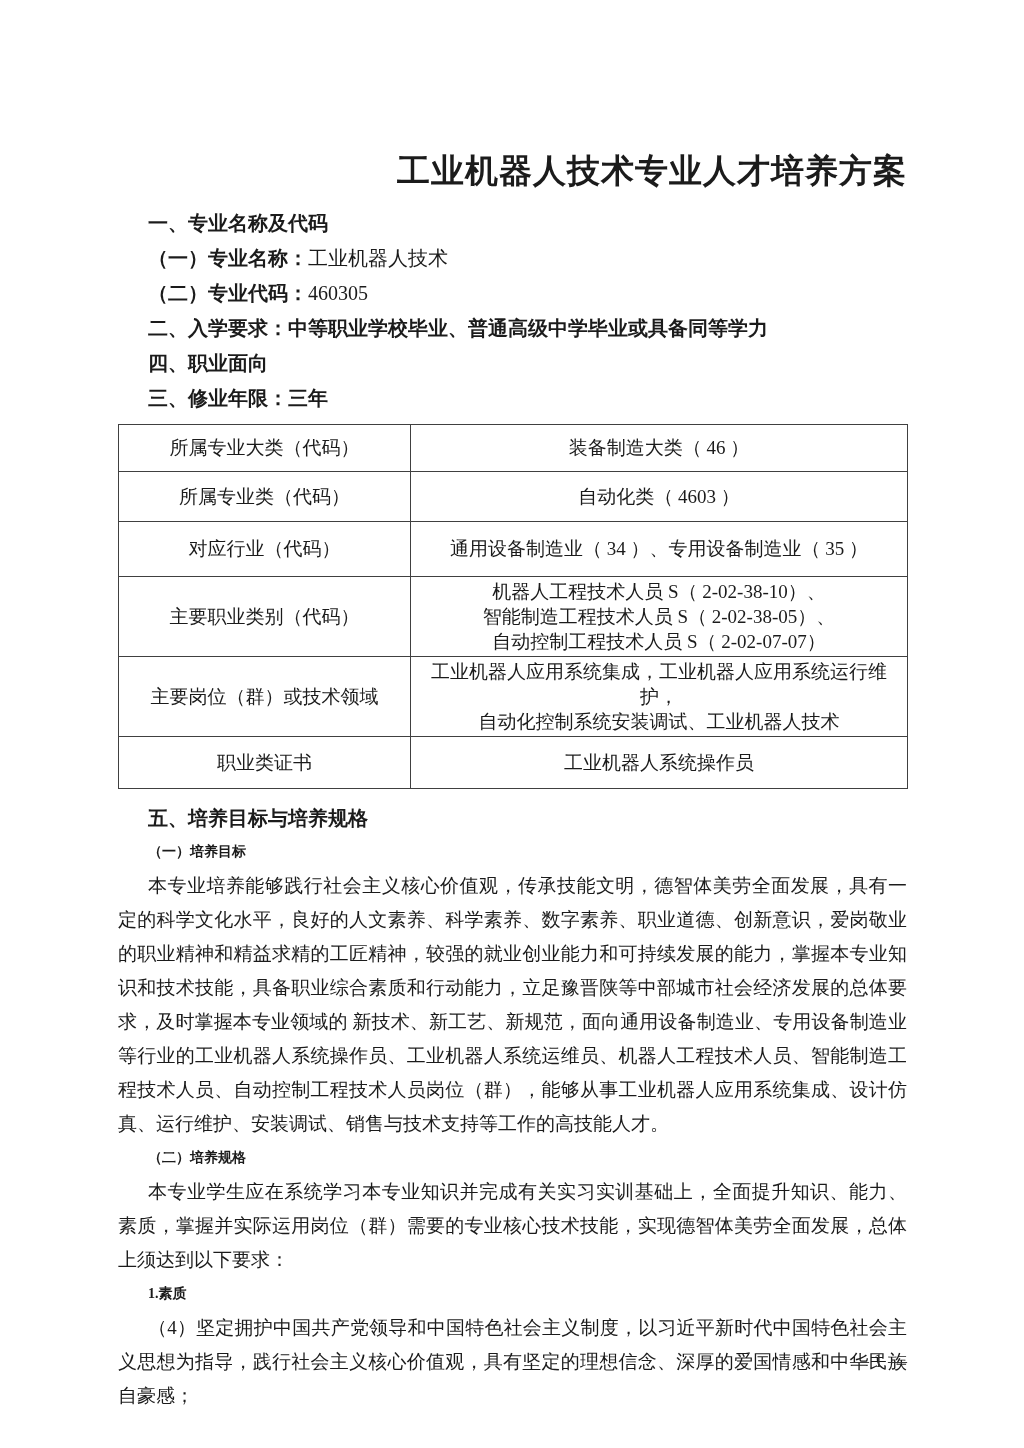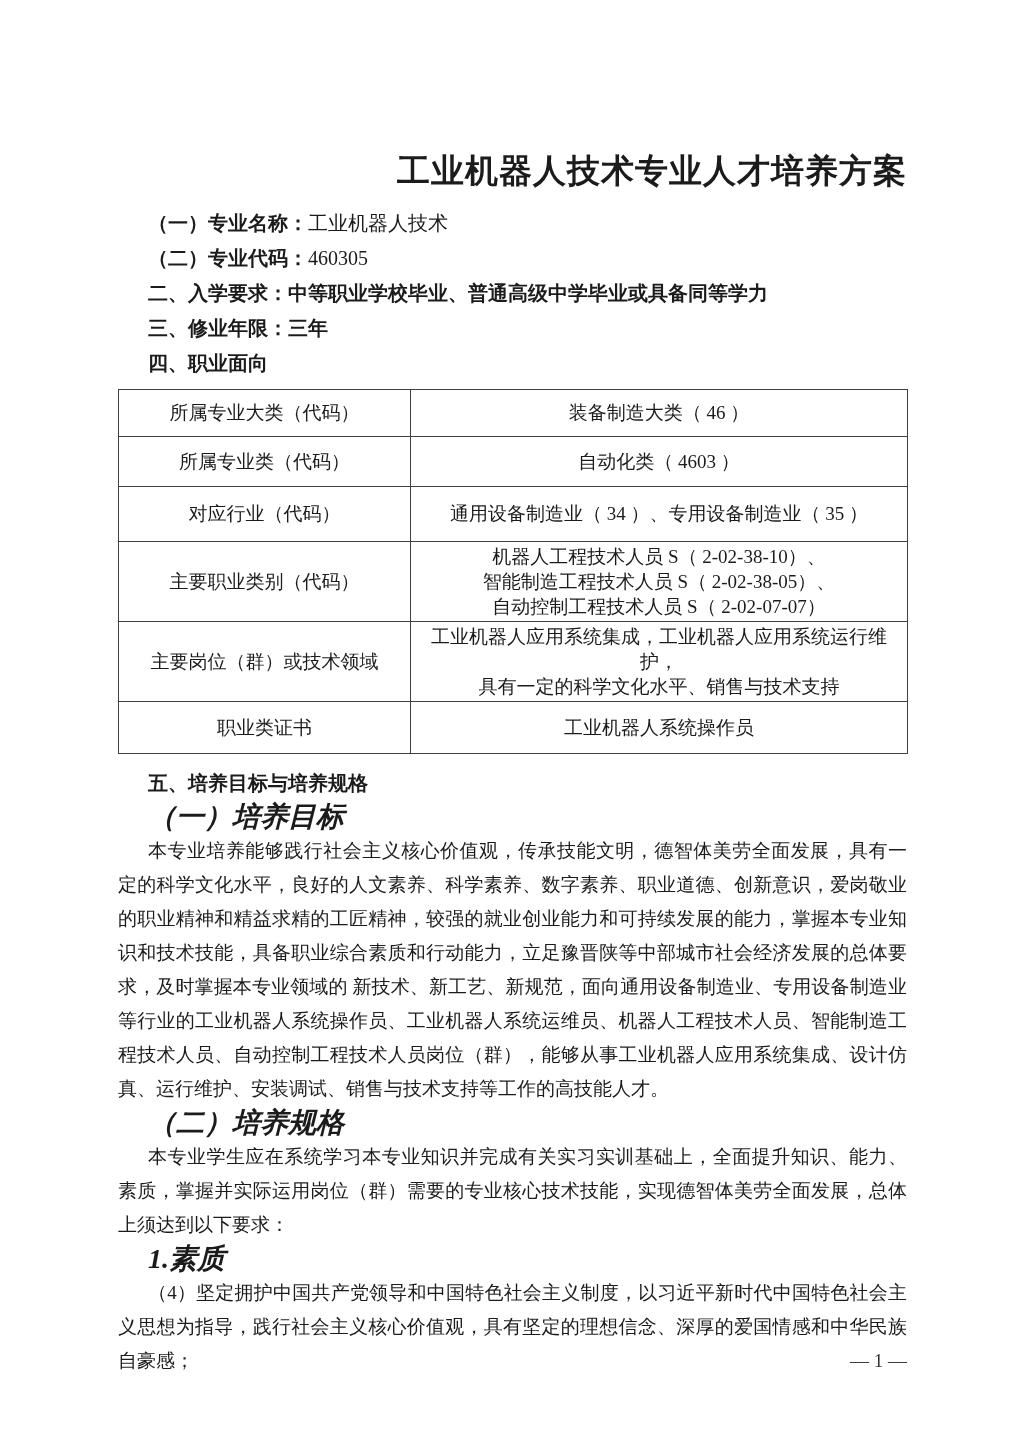--- a/index.html
+++ b/index.html
@@ -41,22 +41,21 @@
     line-height: 35px;
     padding-left: 30px;
   }
   .h-sans {
     font-family: "Liberation Sans", sans-serif;
     font-weight: bold;
     font-size: 20px;
   }
   .h-serif-bold {
     font-weight: bold;
-    font-size: 28px;
-    font-style: italic;
+    font-size: 14px;
   }
   .item {
     font-size: 20px;
   }
   .item .lead {
     font-weight: bold;
   }
   table.career {
     margin-top: 8px;
     width: 789px;
@@ -105,29 +104,30 @@
   }
 </style>
 </head>
 <body>
 
 <div class="content">
 
   <div class="doc-title">工业机器人技术专业人才培养方案</div>
 
   <div class="intro">
+    <div class="line h-sans">一、专业名称及代码</div>
     <div class="line item">
       <span class="lead">（一）专业名称：</span><span>工业机器人技术</span>
     </div>
     <div class="line item">
       <span class="lead">（二）专业代码：</span><span>460305</span>
     </div>
     <div class="line h-sans">二、入学要求：中等职业学校毕业、普通高级中学毕业或具备同等学力</div>
+    <div class="line h-sans">四、职业面向</div>
     <div class="line h-sans">三、修业年限：三年</div>
-    <div class="line h-sans">四、职业面向</div>
   </div>
 
   <table class="career">
     <tbody>
       <tr class="r1">
         <td class="lbl">所属专业大类（代码）</td>
         <td class="val">装备制造大类（ 46 ）</td>
       </tr>
       <tr class="r2">
         <td class="lbl">所属专业类（代码）</td>
@@ -142,21 +142,21 @@
         <td class="val">
           <div class="cell-line">机器人工程技术人员 S（ 2-02-38-10）、</div>
           <div class="cell-line">智能制造工程技术人员 S（ 2-02-38-05）、</div>
           <div class="cell-line">自动控制工程技术人员 S（ 2-02-07-07）</div>
         </td>
       </tr>
       <tr class="r5">
         <td class="lbl">主要岗位（群）或技术领域</td>
         <td class="val">
           <div class="cell-line">工业机器人应用系统集成，工业机器人应用系统运行维护，</div>
-          <div class="cell-line">具有一定的科学文化水平、销售与技术支持</div>
+          <div class="cell-line">自动化控制系统安装调试、工业机器人技术</div>
         </td>
       </tr>
       <tr class="r6">
         <td class="lbl">职业类证书</td>
         <td class="val">工业机器人系统操作员</td>
       </tr>
     </tbody>
   </table>
 
   <div class="bodyblock">

